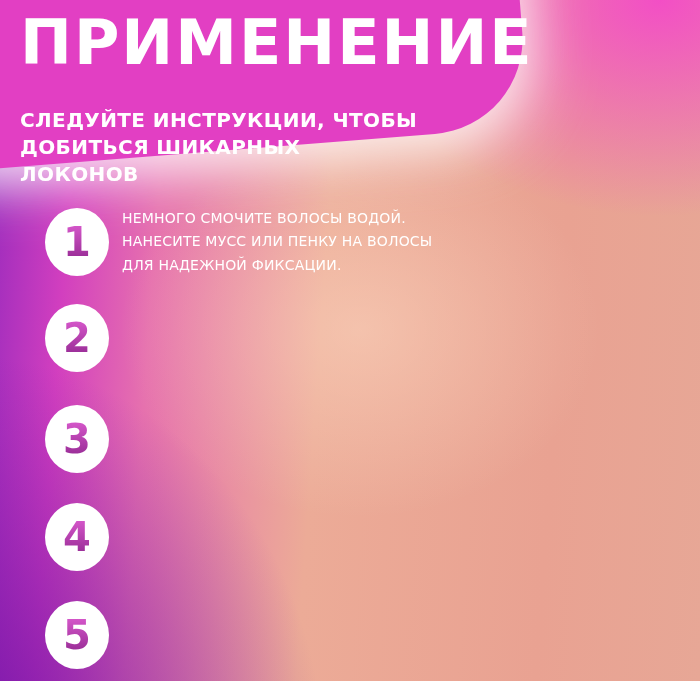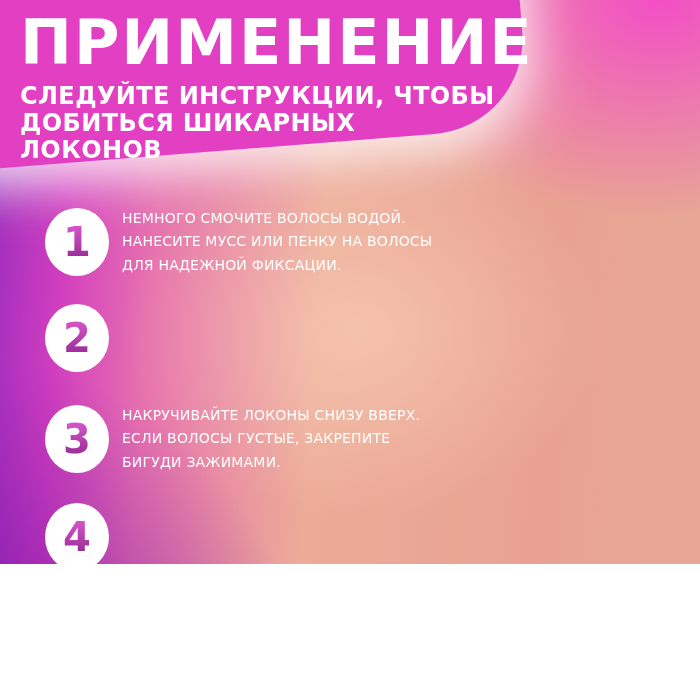--- a/index.html
+++ b/index.html
@@ -1,21 +1,21 @@
 <!DOCTYPE html>
 <html><head>
 <meta charset="utf-8">
 <style>
   html, body { margin: 0; padding: 0; }
   body { width: 700px; height: 700px; font-family: "DejaVu Sans", "Liberation Sans", sans-serif; }
 
   .canvas {
     position: relative;
     width: 700px;
-    height: 564px;
+    height: 681px;
     overflow: hidden;
     background:
       radial-gradient(420px 300px at 660px 0px, rgba(243,74,200,0.95), rgba(243,74,200,0) 72%),
       radial-gradient(320px 250px at 360px 330px, rgba(255,224,200,0.45), rgba(255,224,200,0) 75%),
       radial-gradient(520px 580px at -40px 760px, rgba(116,20,168,0.95), rgba(116,20,168,0) 70%),
       linear-gradient(94deg, #9a2bbd 0%, #d23fbf 11%, #e671ae 23%, #ecab97 46%, #e9a292 78%, #e7a796 100%);
   }
 
   
   .header-block {
@@ -39,22 +39,22 @@
     color: #ffffff;
   }
   .page-title {
     font-size: 62px;
     font-weight: bold;
     letter-spacing: 2px;
     line-height: 1;
     white-space: nowrap;
   }
   .page-subtitle {
-    margin-top: 9px;
-    font-size: 24px;
+    margin-top: 33px;
+    font-size: 20px;
     font-weight: bold;
     line-height: 27px;
     letter-spacing: 0.4px;
     white-space: pre-wrap;
   }
 
   .step {
     position: absolute;
     left: 45px;
     height: 72px;
@@ -125,23 +125,20 @@
   <div class="step step-2">
     <div class="badge">
       <span class="badge-num">2</span>
     </div>
   </div>
 
   <div class="step step-3">
     <div class="badge">
       <span class="badge-num">3</span>
     </div>
-    <div class="step-text">НАКРУЧИВАЙТЕ ЛОКОНЫ СНИЗУ ВВЕРХ.
-ЕСЛИ ВОЛОСЫ ГУСТЫЕ, ЗАКРЕПИТЕ
-БИГУДИ ЗАЖИМАМИ.</div>
   </div>
 
   <div class="step step-4">
     <div class="badge">
       <span class="badge-num">4</span>
     </div>
   </div>
 
   <div class="step step-5">
     <div class="badge">

